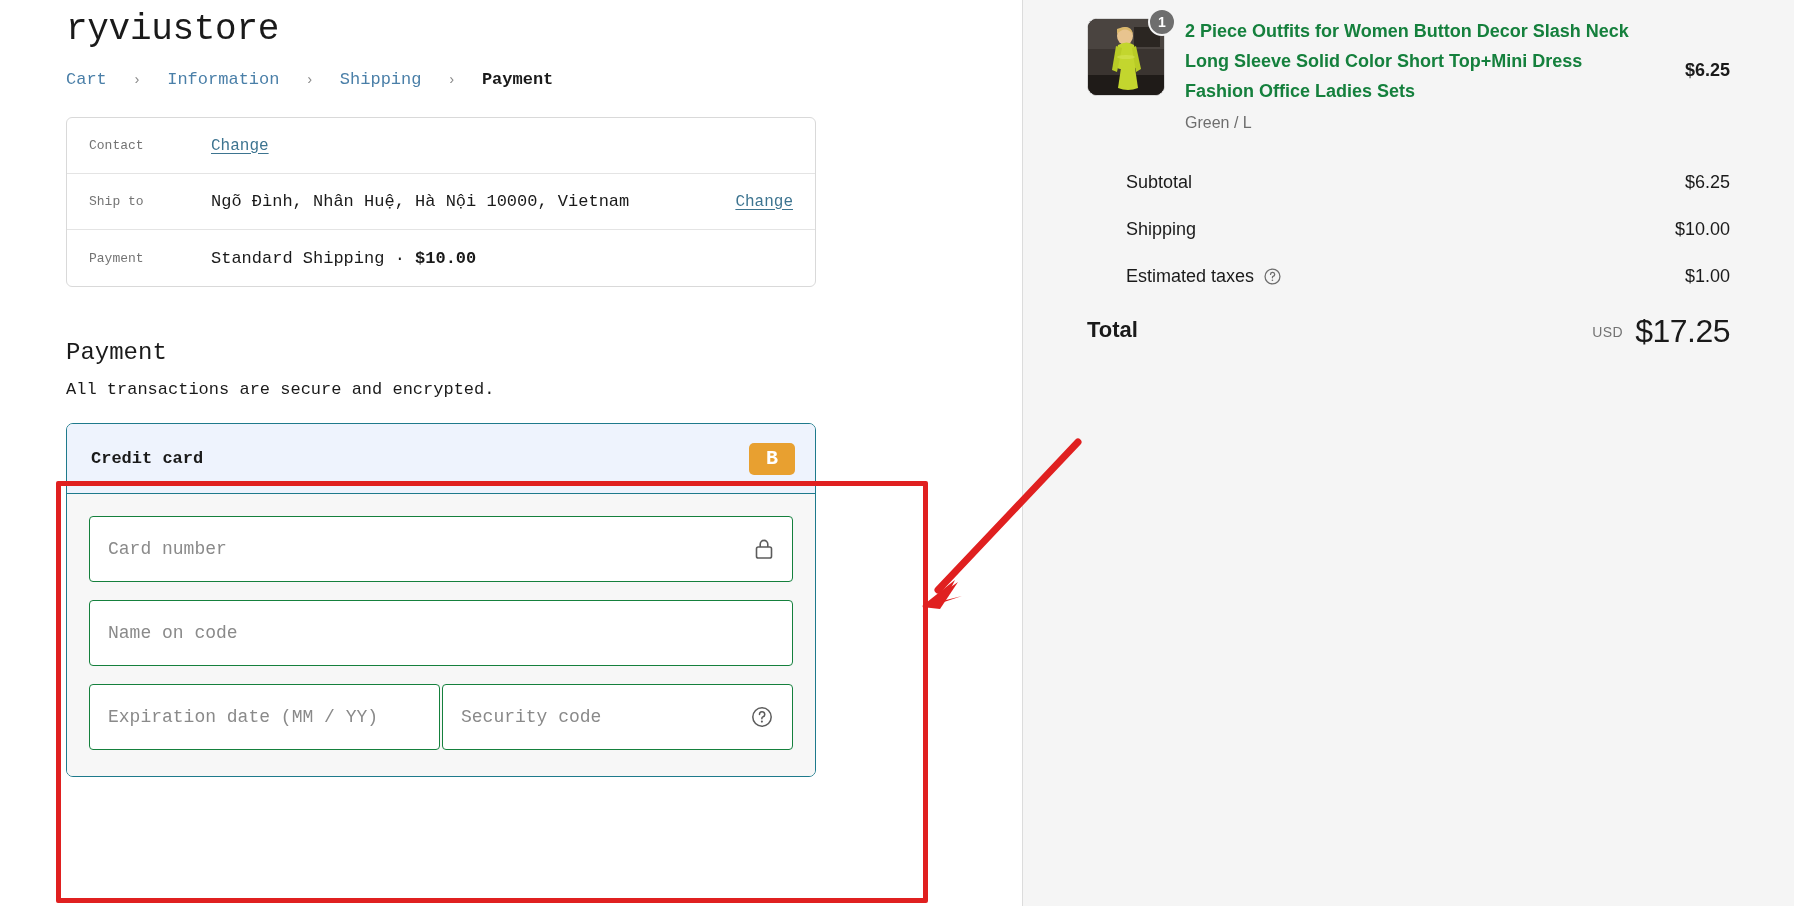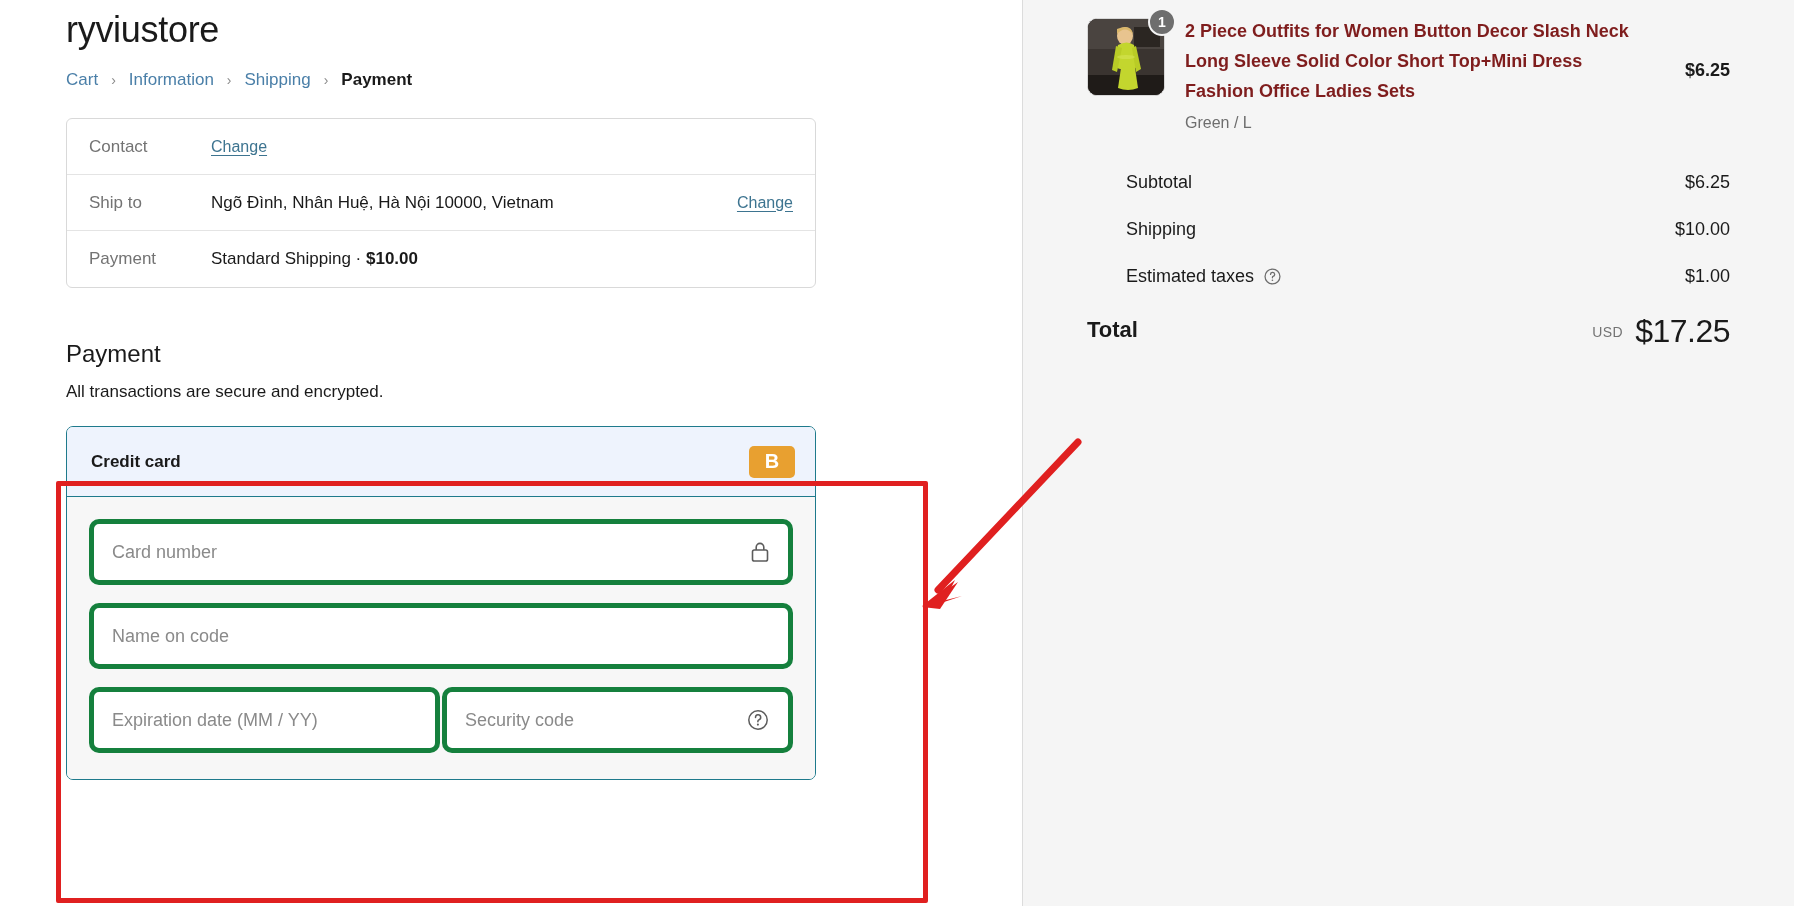--- a/index.html
+++ b/index.html
@@ -23,35 +23,36 @@
     position: relative;
   }
 
   
   .left-col {
     width: 1022px;
     height: 674px;
     background: #ffffff;
     padding: 0 0 0 66px;
     position: relative;
+    font-family: Liberation Mono, monospace;
   }
 
   .store-name {
     font-size: 36px;
     font-weight: 400;
     color: #1a1a1a;
     letter-spacing: -0.3px;
     padding-top: 6px;
     line-height: 48px;
   }
 
   .breadcrumb {
     display: flex;
     align-items: center;
-    gap: 0;
+    gap: 13px;
     margin-top: 16px;
     font-size: 17px;
   }
   .crumb-link {
     color: #4a7fa8;
     text-decoration: none;
   }
   .crumb-current {
     color: #1a1a1a;
     font-weight: 700;
@@ -76,21 +77,21 @@
     align-items: center;
     height: 56px;
     padding: 0 22px;
     border-bottom: 1px solid #e4e4e4;
   }
   .review-row:last-child { border-bottom: none; }
   .review-label {
     width: 122px;
     flex: 0 0 122px;
     color: #737373;
-    font-size: 17px;
+    font-size: 13px;
   }
   .review-value {
     flex: 1;
     color: #1a1a1a;
     font-size: 17px;
     white-space: nowrap;
     overflow: hidden;
     text-overflow: ellipsis;
   }
   .review-value b { font-weight: 700; }
@@ -153,22 +154,22 @@
   }
 
   .pay-body {
     background: #f7f7f7;
     padding: 22px 22px 26px 22px;
   }
   .field {
     position: relative;
     height: 66px;
     background: #ffffff;
-    border: 5px solid #15803d;
-    border-radius: 10px;
+    border: 1px solid #15803d;
+    border-radius: 4px;
     display: flex;
     align-items: center;
     padding: 0 18px;
     margin-bottom: 18px;
   }
   .field:last-child { margin-bottom: 0; }
   .field-ph {
     font-size: 18px;
     color: #8a8a8a;
   }
@@ -231,21 +232,21 @@
     display: flex;
     align-items: center;
     justify-content: center;
     border: 2px solid #f5f5f5;
     z-index: 3;
   }
   .item-mid { flex: 1; padding-top: 8px; }
   .item-title {
     font-size: 18px;
     font-weight: 700;
-    color: #7f1d1d;
+    color: #15803d;
     line-height: 30px;
     max-width: 470px;
   }
   .item-variant {
     margin-top: 8px;
     font-size: 16px;
     color: #6e6e6e;
   }
   .item-price {
     font-size: 18px;

